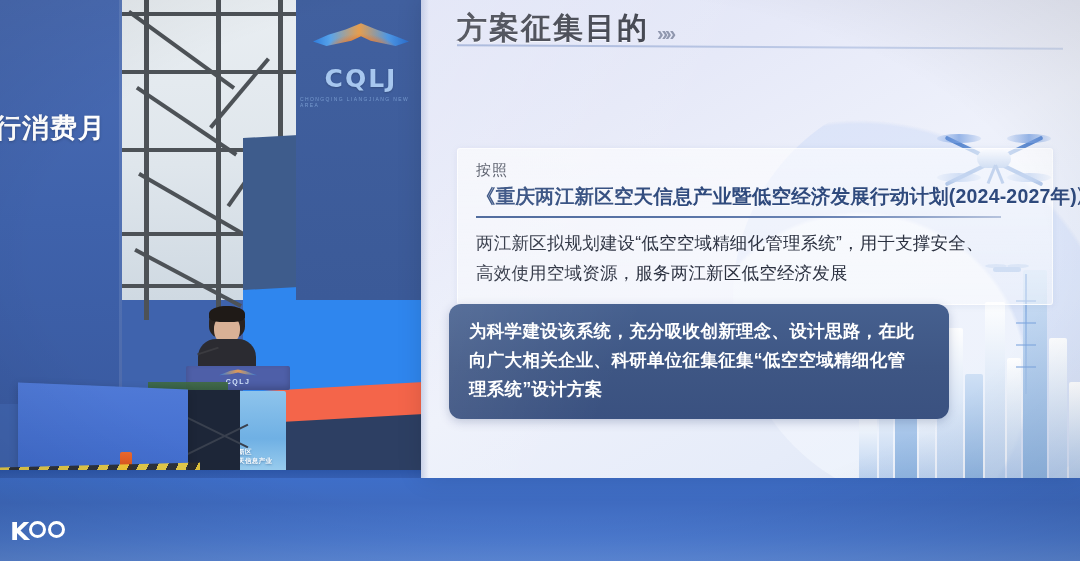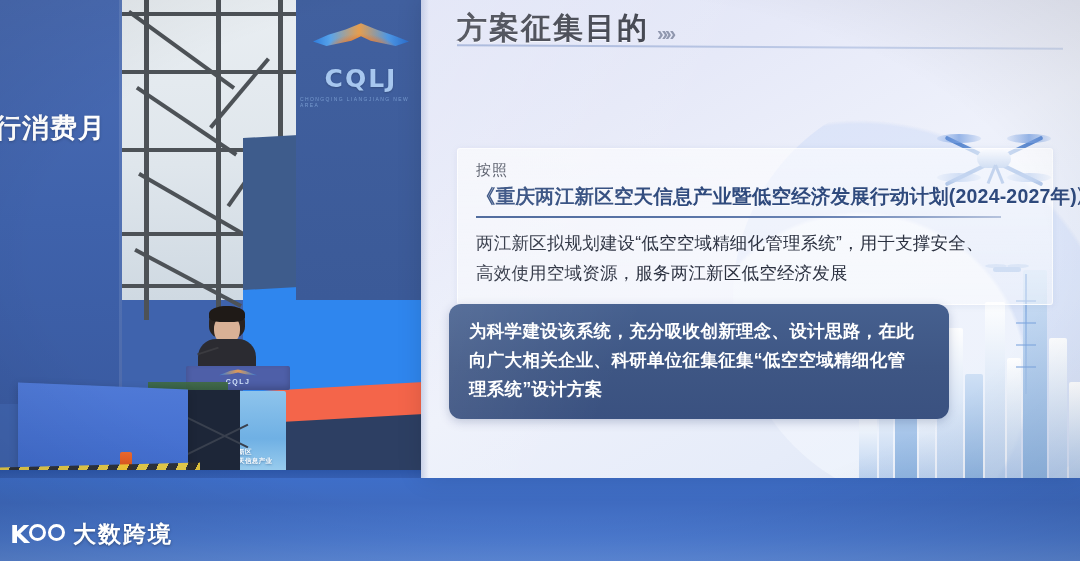--- a/index.html
+++ b/index.html
@@ -319,17 +319,16 @@
   </div>
 
   <div class="wm">
     <div class="k">
       <span class="kk">K</span>
       <span class="oo">
           <span style="left:0;"></span>
           <span style="left:19px;"></span>
         </span>
     </div>
-    <div class="txt">大数跨境</div>
   </div>
 
   <div class="vignette"></div>
 </div>
 
 </body></html>

